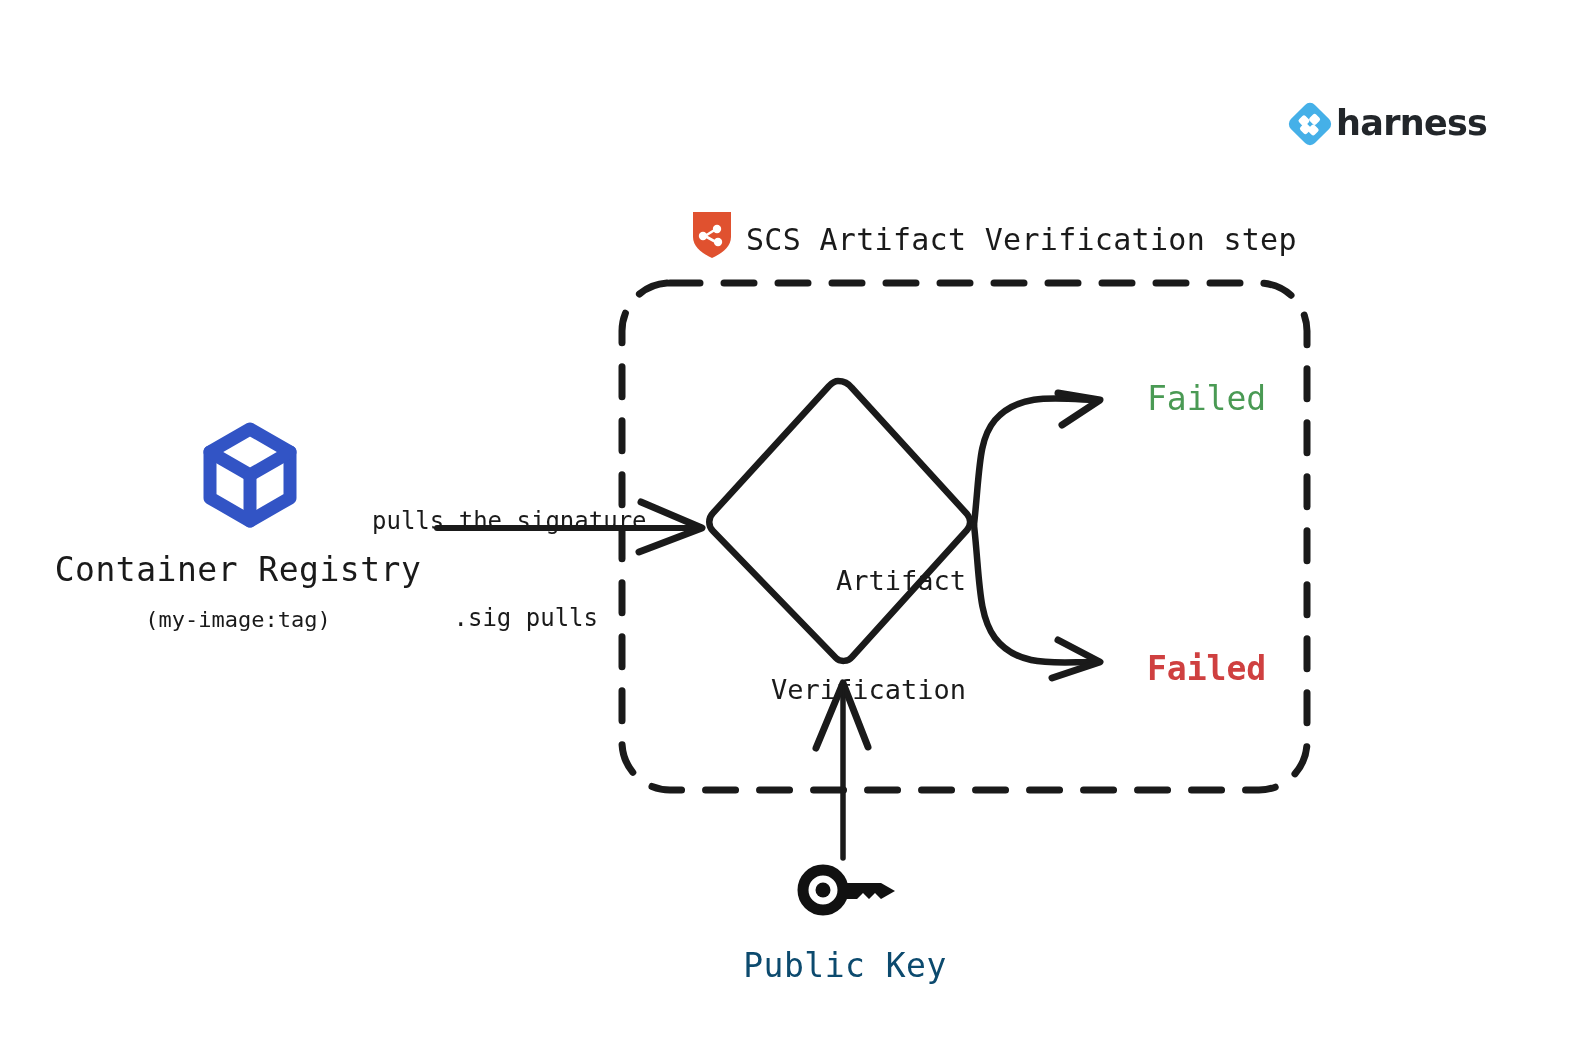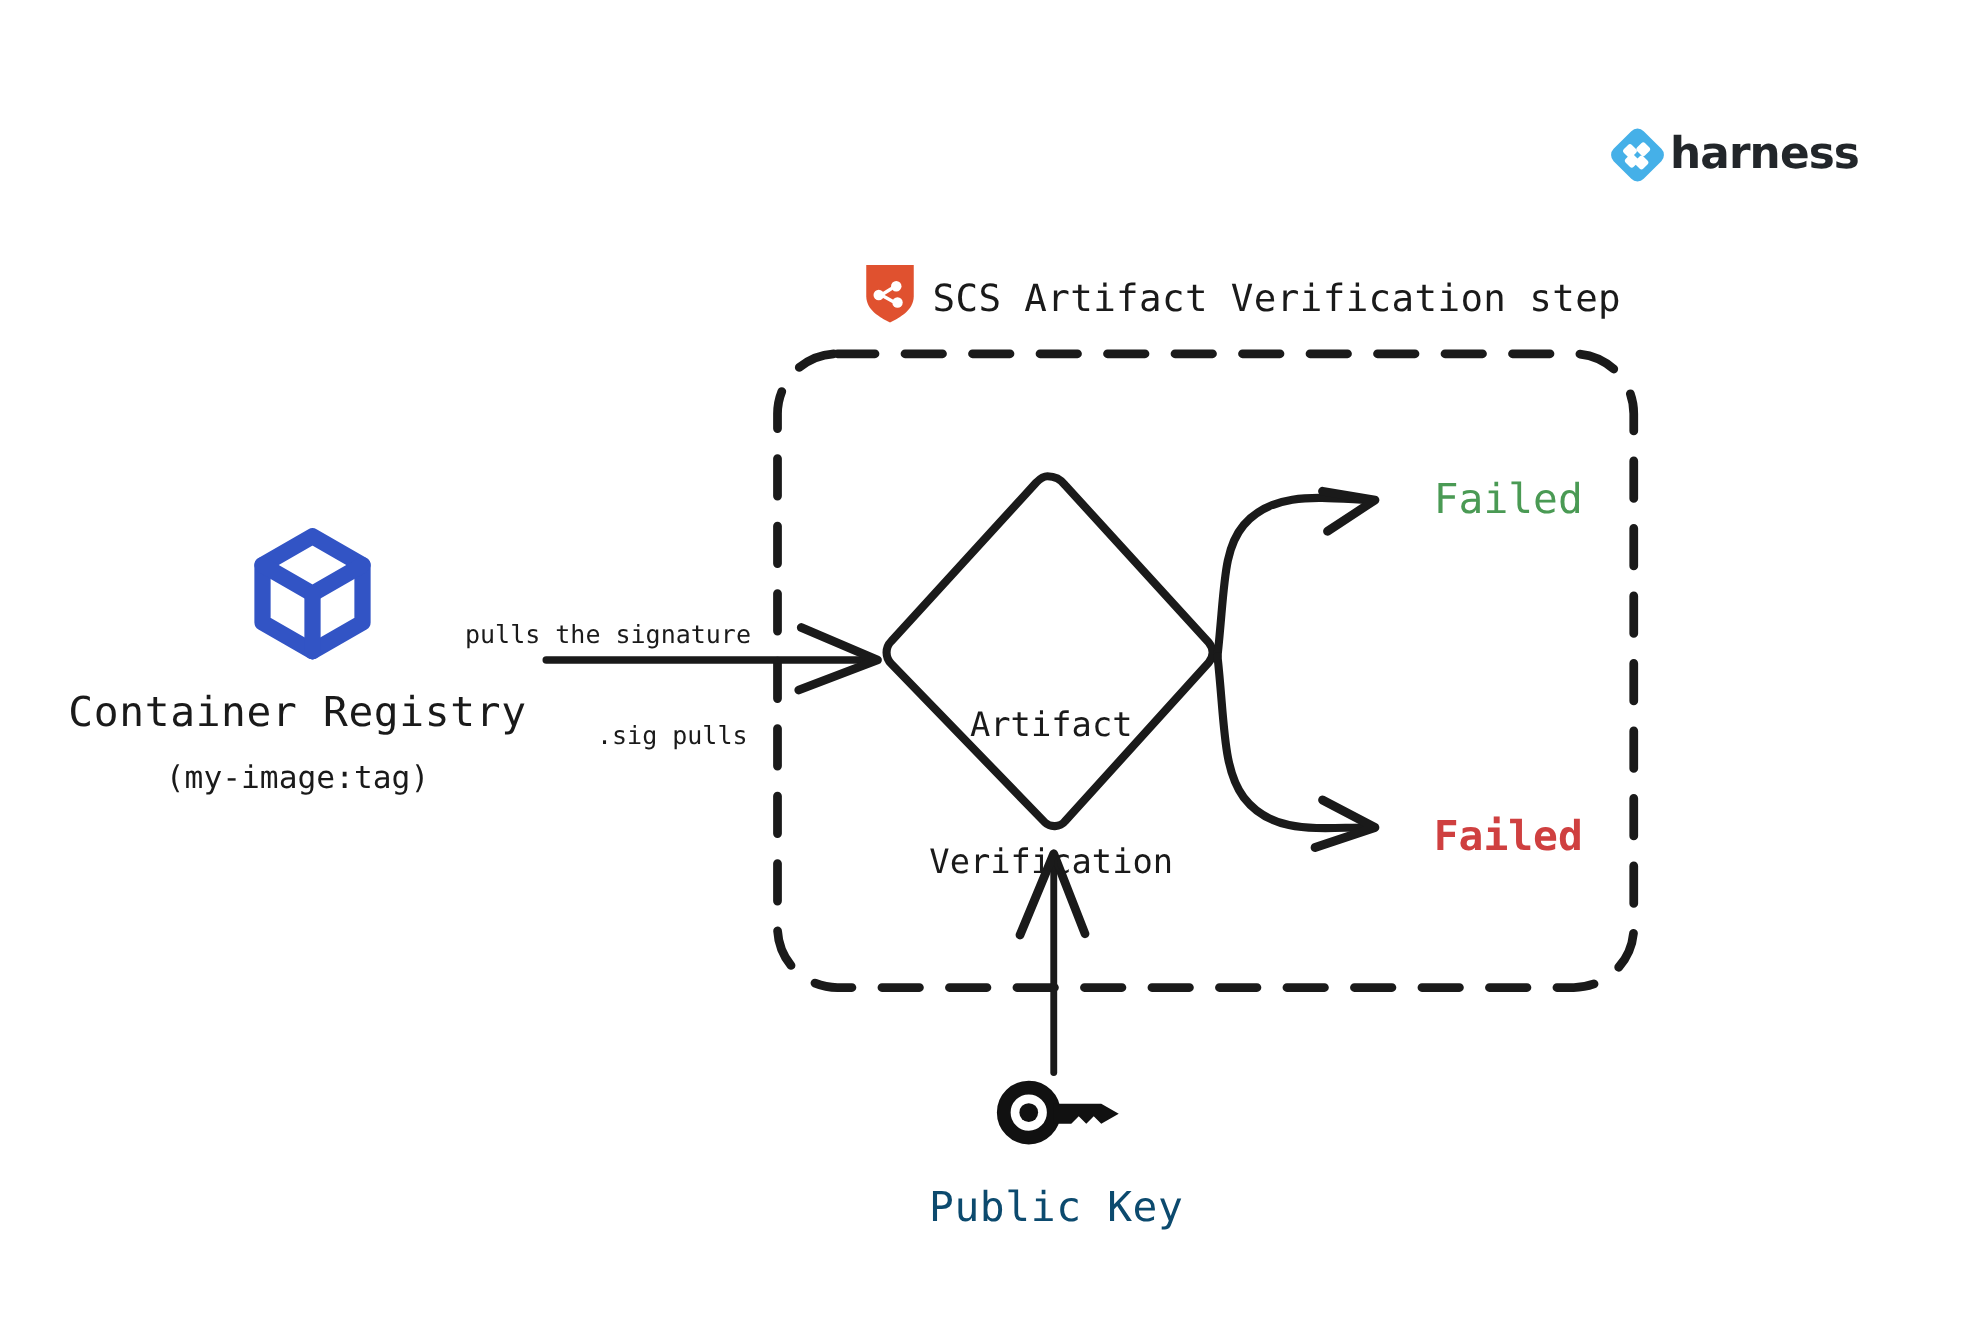--- a/index.html
+++ b/index.html
@@ -73,41 +73,41 @@
     width: 380px;
     text-align: center;
   }
   #container-registry-title {
     font-size: 33px;
     letter-spacing: 0.5px;
     margin-top: 18px;
     color: #1a1a1a;
   }
   #container-registry-subtitle {
-    font-size: 25px;
+    font-size: 22px;
     margin-top: 18px;
     color: #1a1a1a;
   }
 
   
   #edge-label-pull {
     left: 372px;
     top: 440px;
     width: 226px;
     text-align: right;
-    font-size: 20px;
+    font-size: 24px;
     line-height: 1.35;
   }
 
   
   #decision-text {
     left: 716px;
     top: 490px;
     width: 250px;
-    text-align: center;
+    text-align: right;
     font-size: 27px;
     line-height: 1.35;
   }
 
   
   #outcome-passed {
     left: 1147px;
     top: 378px;
     font-size: 33px;
     font-weight: 500;

